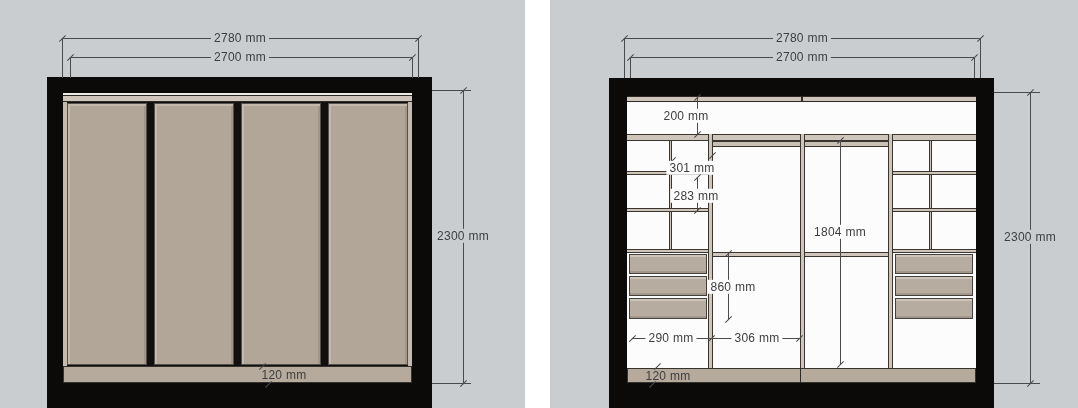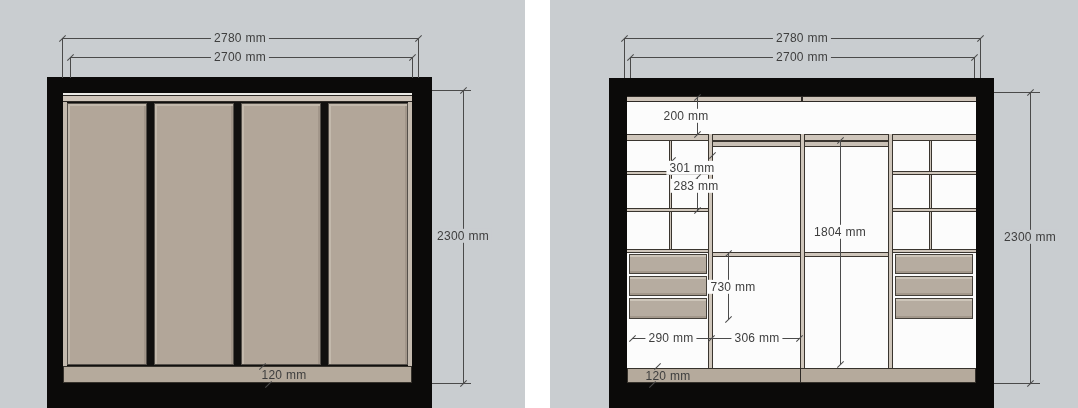--- a/index.html
+++ b/index.html
@@ -148,31 +148,31 @@
   <div class="abs tick" style="left:693px;top:134px;"></div>
   <div class="abs dlabel bg-white" style="left:686px;top:116px;">200 mm</div>
 
   <div class="abs tick" style="left:668px;top:160px;"></div>
   <div class="abs tick" style="left:708px;top:155px;"></div>
   <div class="abs dlabel bg-white" style="left:692px;top:168px;">301 mm</div>
 
   <div class="abs dline" style="left:697px;top:177px;width:1px;height:34px;"></div>
   <div class="abs tick" style="left:693px;top:177px;"></div>
   <div class="abs tick" style="left:693px;top:210px;"></div>
-  <div class="abs dlabel bg-white" style="left:696px;top:186px;">283 mm</div>
+  <div class="abs dlabel bg-white" style="left:696px;top:196px;">283 mm</div>
 
   <div class="abs dline" style="left:840px;top:140px;width:1px;height:224px;"></div>
   <div class="abs tick" style="left:836px;top:140px;"></div>
   <div class="abs tick" style="left:836px;top:364px;"></div>
   <div class="abs dlabel bg-white" style="left:840px;top:232px;">1804 mm</div>
 
   <div class="abs dline" style="left:728px;top:253px;width:1px;height:66px;"></div>
   <div class="abs tick" style="left:724px;top:253px;"></div>
   <div class="abs tick" style="left:724px;top:319px;"></div>
-  <div class="abs dlabel bg-white" style="left:733px;top:287px;">730 mm</div>
+  <div class="abs dlabel bg-white" style="left:733px;top:287px;">860 mm</div>
 
   <div class="abs dline" style="left:632px;top:338px;width:167px;height:1px;"></div>
   <div class="abs tick" style="left:628px;top:338px;"></div>
   <div class="abs tick" style="left:707px;top:338px;"></div>
   <div class="abs tick" style="left:795px;top:338px;"></div>
   <div class="abs dlabel bg-white" style="left:671px;top:338px;">290 mm</div>
   <div class="abs dlabel bg-white" style="left:757px;top:338px;">306 mm</div>
 
   <div class="abs tick" style="left:653px;top:366px;"></div>
   <div class="abs tick" style="left:648px;top:384px;"></div>

